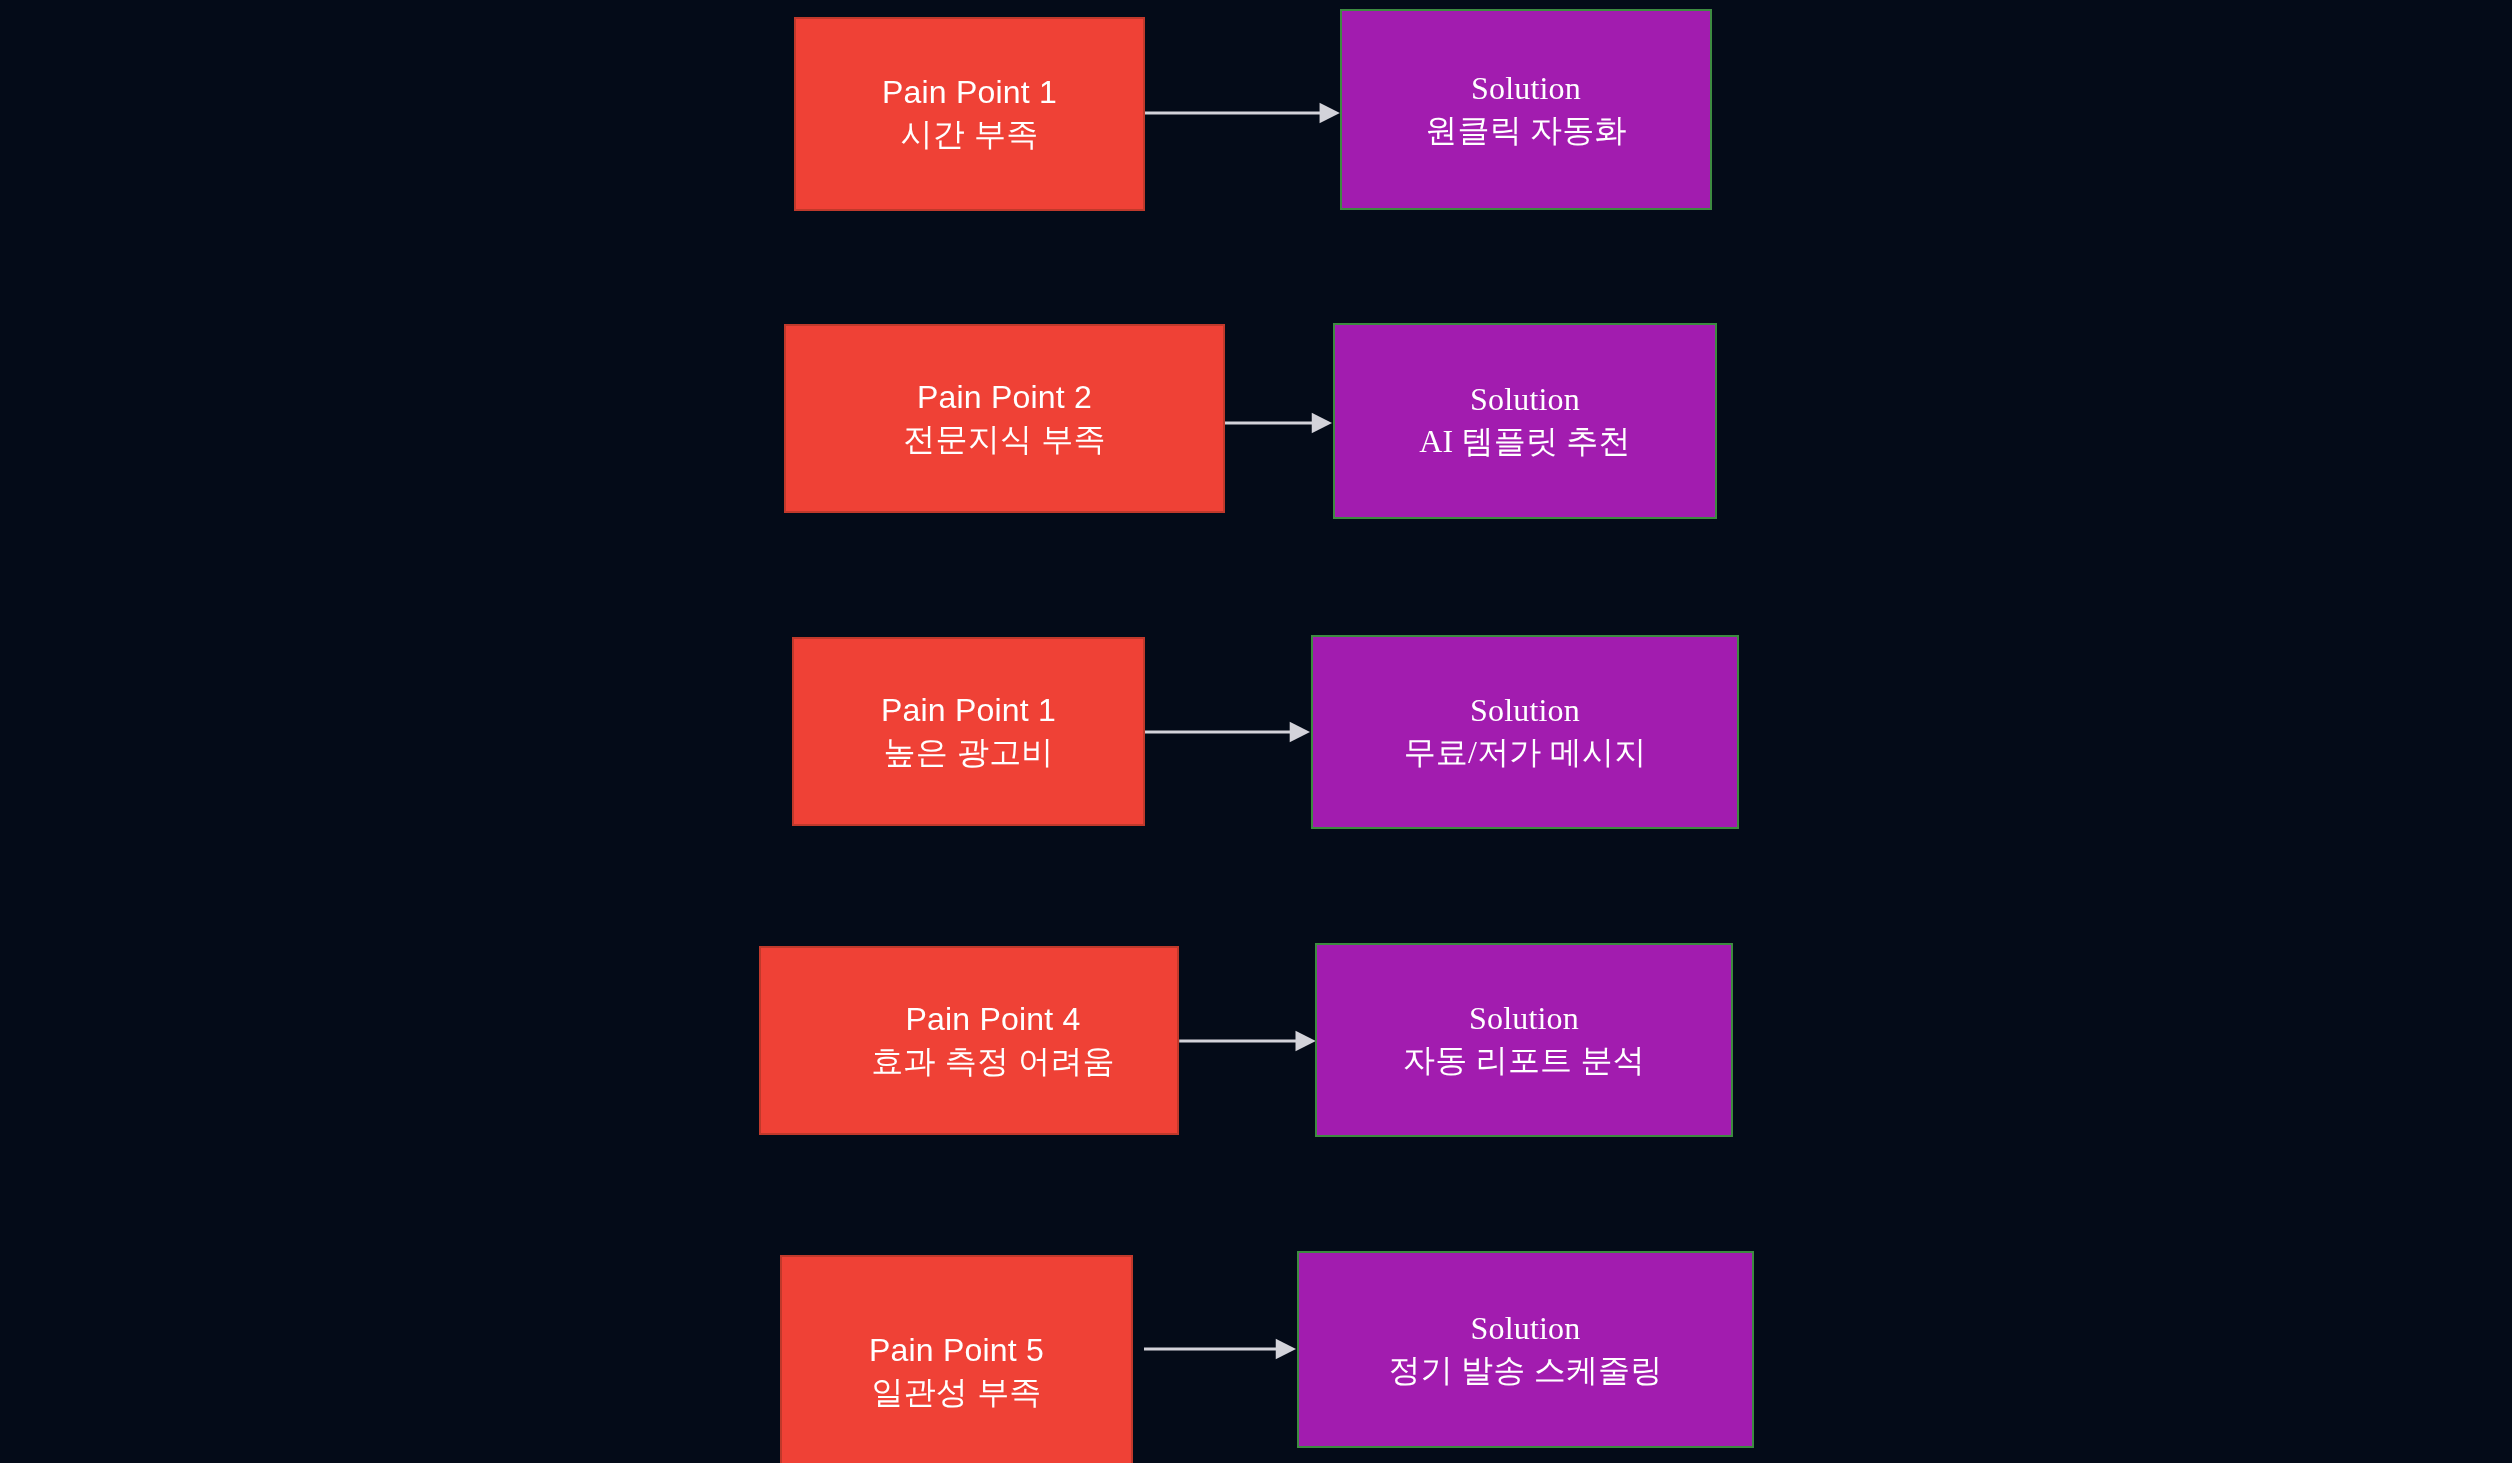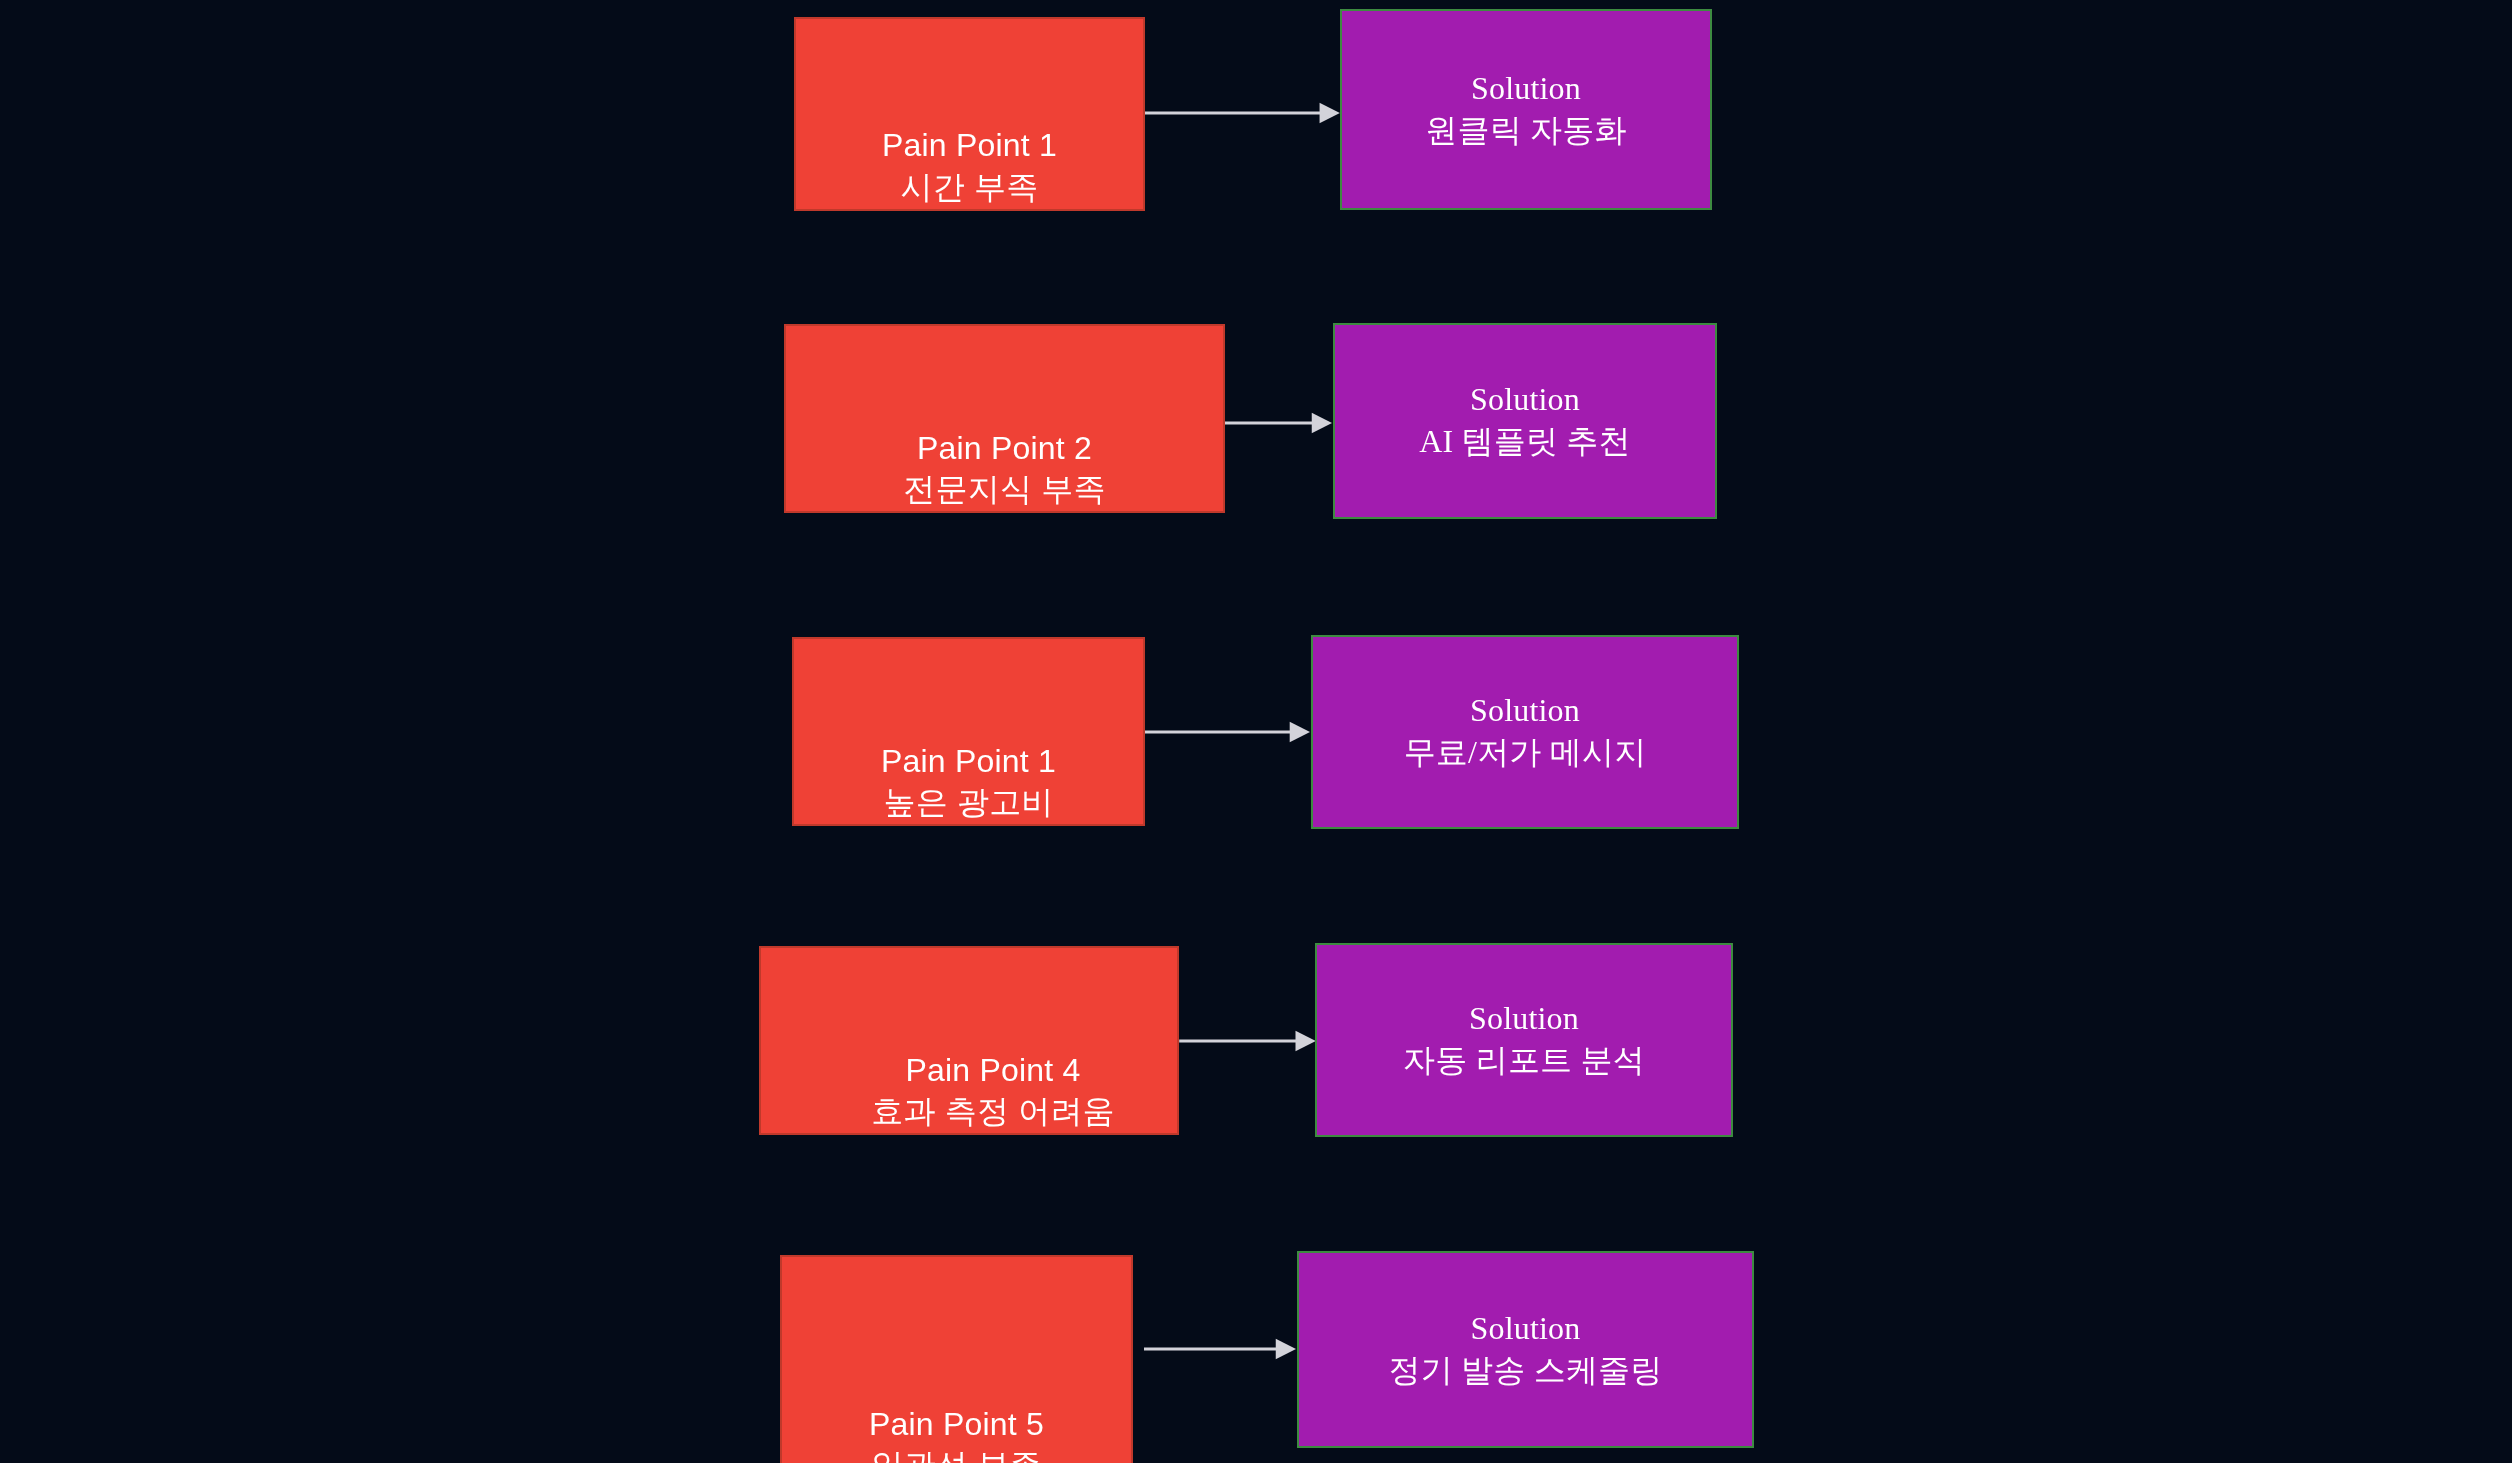--- a/index.html
+++ b/index.html
@@ -33,21 +33,20 @@
   .node .line1,
   .node .line2 {
     display: block;
     white-space: nowrap;
     font-size: 32px;
     font-weight: 400;
   }
   .node.pain {
     background: #ef4136;
     border: 2.8px solid #c0392b;
-    justify-content: flex-end;
   }
   .node.solution {
     background: #a21caf;
     border: 2.8px solid #3d8b40;
     font-family: Liberation Serif, serif;
   }
   .edge {
     position: absolute;
     pointer-events: none;
   }

